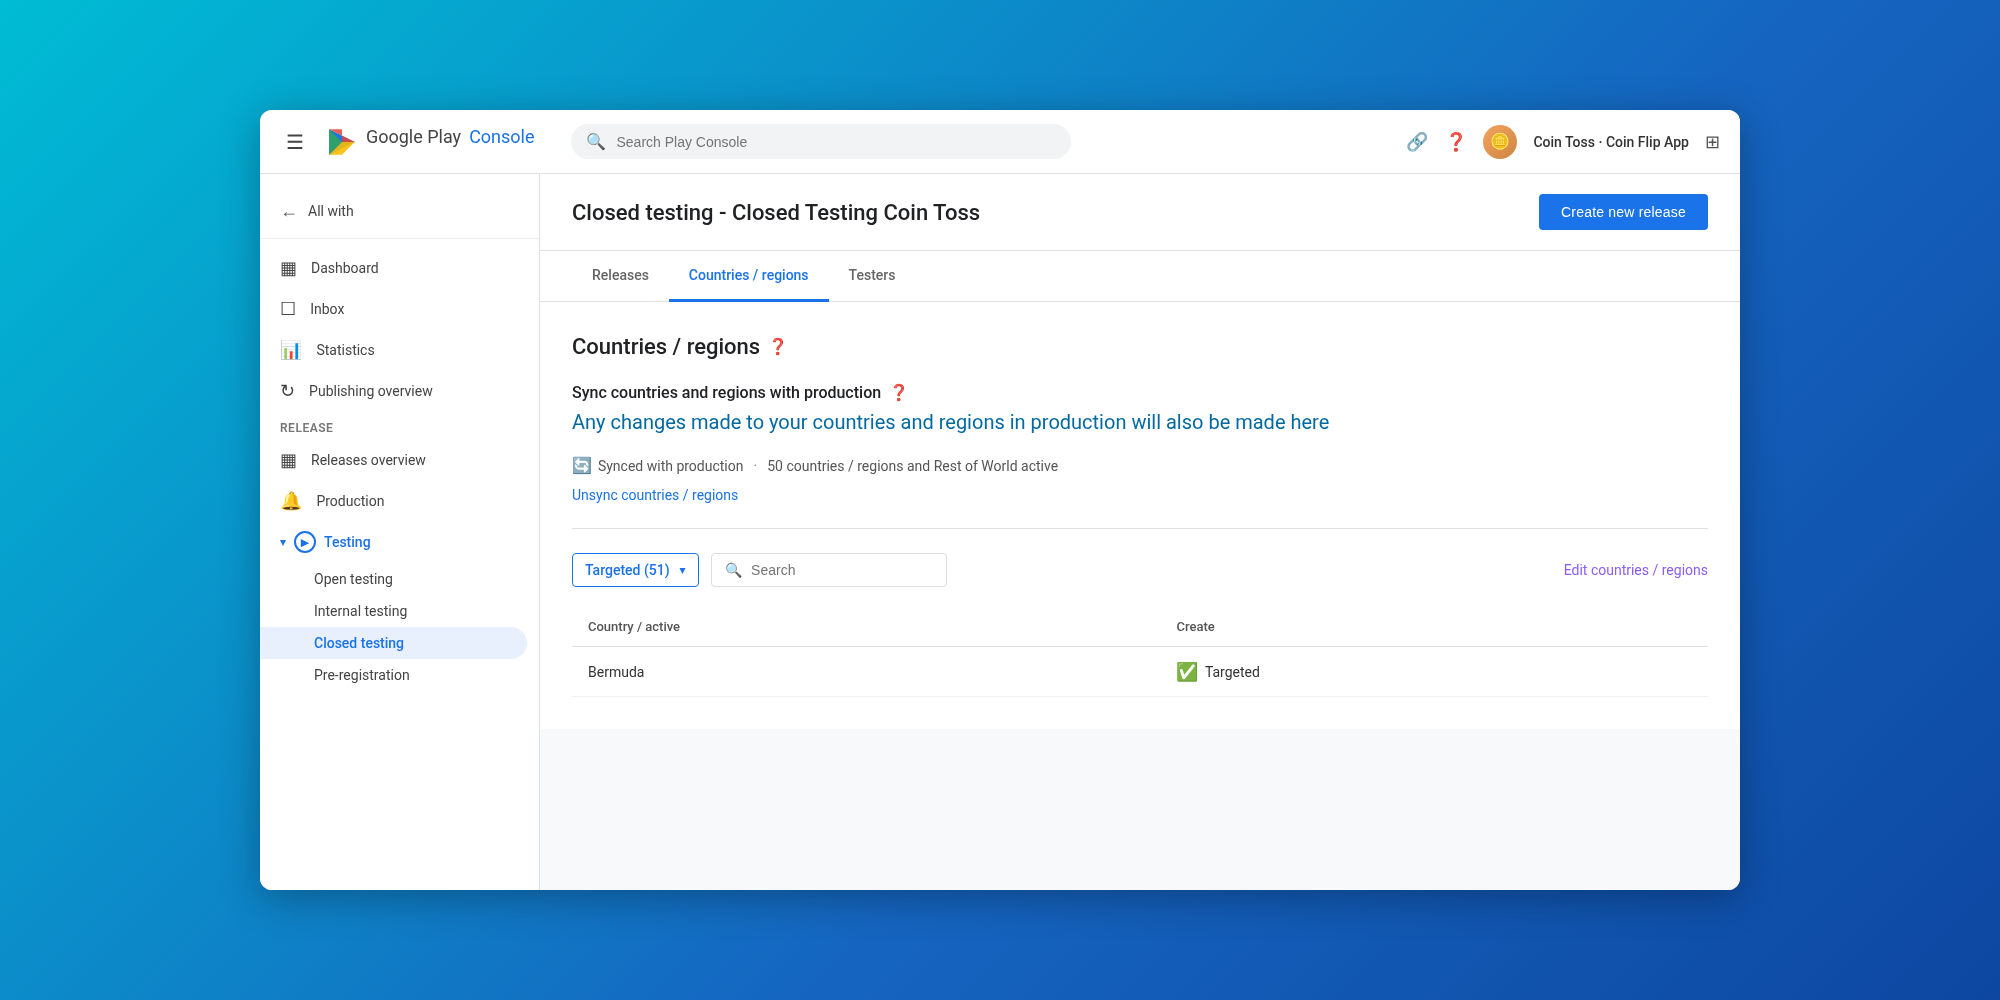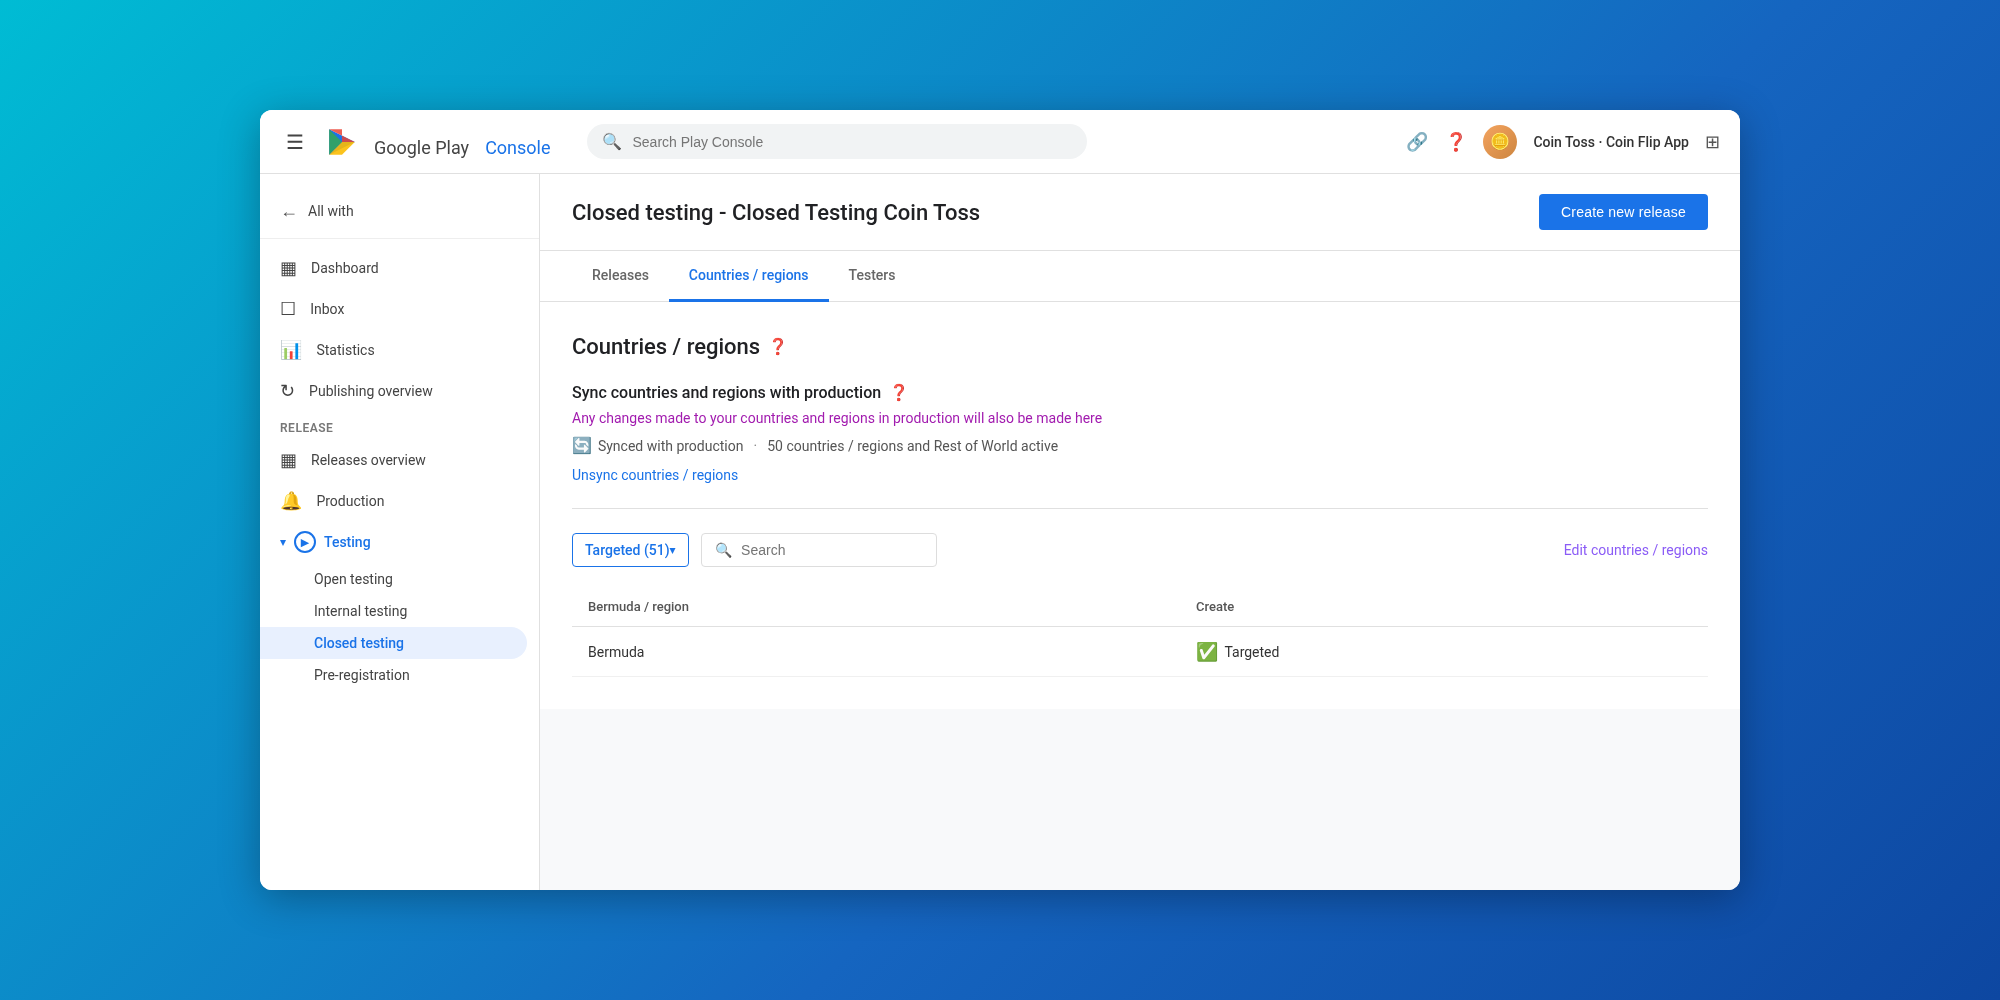--- a/index.html
+++ b/index.html
@@ -34,22 +34,22 @@
       gap: 16px;
     }
     .hamburger-icon {
       font-size: 20px;
       color: #444;
       cursor: pointer;
       padding: 6px;
     }
     .logo-area {
       display: flex;
-      align-items: flex-end;
-      gap: 16px;
+      align-items: flex-start;
+      gap: 8px;
     }
     .play-logo {
       width: 32px;
       height: 32px;
     }
     .logo-text-google {
       font-size: 18px;
       color: #444;
       font-weight: 400;
     }
@@ -270,23 +270,23 @@
     .subsection-title {
       font-size: 16px;
       font-weight: 500;
       color: #202124;
       margin-bottom: 8px;
       display: flex;
       align-items: center;
       gap: 8px;
     }
     .subtitle-desc {
-      font-size: 14px;
-      color: #a21caf;
-      margin-bottom: 10px;
+      font-size: 20px;
+      color: #0369a1;
+      margin-bottom: 22px;
     }
     .sync-info {
       display: flex;
       align-items: center;
       gap: 6px;
       font-size: 14px;
       color: #555;
       margin-bottom: 10px;
     }
     .sync-icon { font-size: 16px; color: #555; }
@@ -307,21 +307,21 @@
     
     .filter-row {
       display: flex;
       align-items: center;
       gap: 12px;
       margin-bottom: 20px;
     }
     .targeted-dropdown {
       display: flex;
       align-items: center;
-      gap: 0;
+      gap: 10px;
       border: 1px solid #1a73e8;
       border-radius: 4px;
       padding: 8px 12px;
       color: #1a73e8;
       font-size: 14px;
       cursor: pointer;
       background: #fff;
       font-weight: 500;
     }
     .dropdown-arrow { font-size: 12px; color: #1a73e8; }
@@ -513,21 +513,21 @@
             <span>🔍</span>
             <input type="text" placeholder="Search" style="">
           </div>
           <span class="edit-regions-link">Edit countries / regions</span>
         </div>
 
         
         <table class="regions-table">
           <thead>
             <tr>
-              <th>Bermuda / region</th>
+              <th>Country / active</th>
               <th>Create</th>
             </tr>
           </thead>
           <tbody>
             <tr>
               <td>Bermuda</td>
               <td>
                 <div class="status-targeted">
                   <span class="targeted-check">✅</span>
                   <span>Targeted</span>

